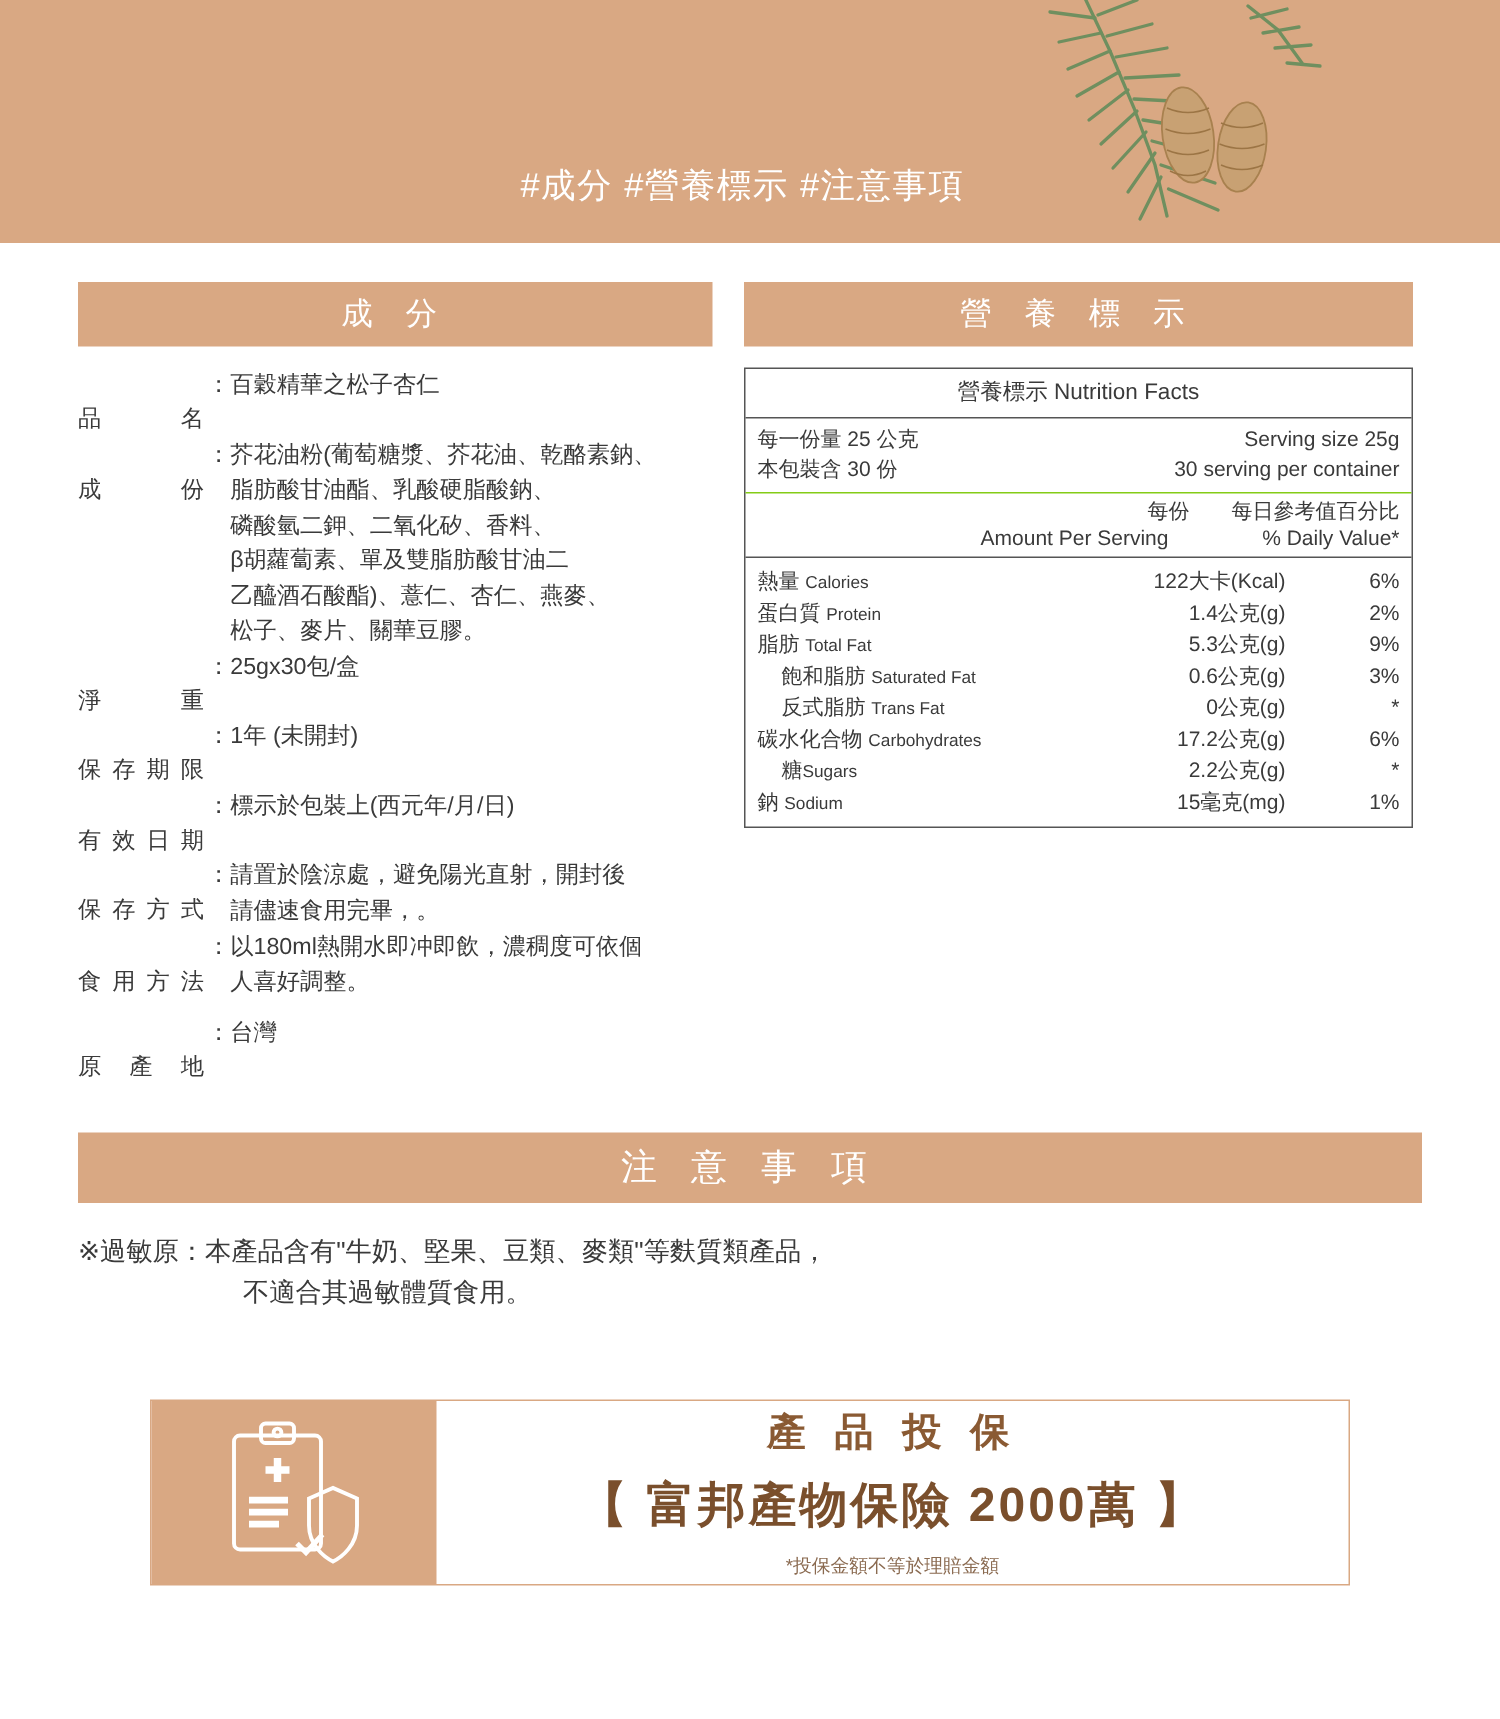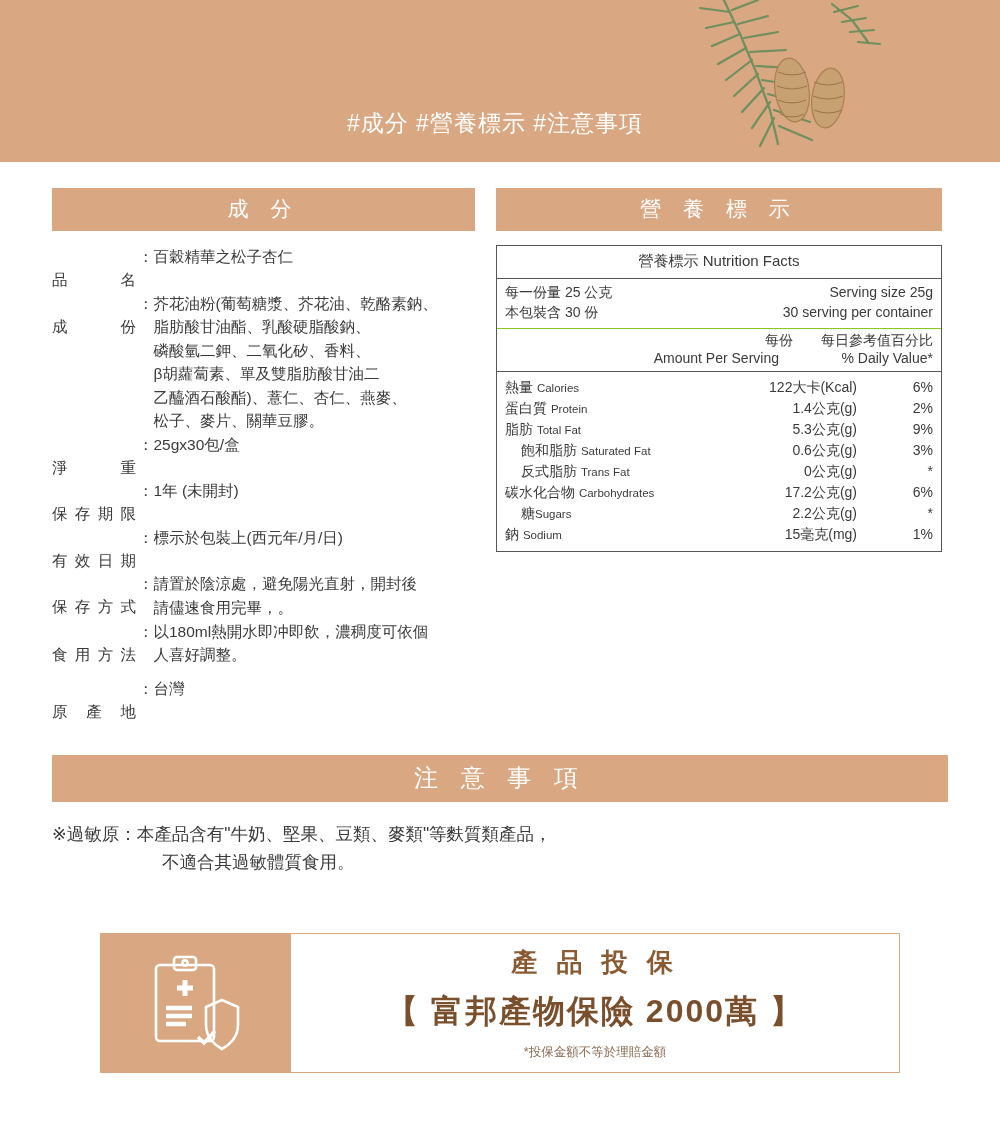--- a/index.html
+++ b/index.html
@@ -112,21 +112,21 @@
   .notice-body {
     margin: 18px 52px 0;
     font-size: 17.5px;
     line-height: 1.62;
   }
   .notice-body .l2 { padding-left: 110px; font-family: Liberation Mono, monospace; }
 
   
   .ins-wrap {
     margin: 56px auto 0;
-    width: 800px; height: 140px;
+    width: 800px; height: 124px;
     display: flex;
     border: 1px solid #d9a883;
   }
   .ins-icon-cell {
     width: 190px; background: #d9a883;
     display: flex; align-items: center; justify-content: center;
   }
   .ins-text-cell {
     flex: 1; display: flex; flex-direction: column;
     align-items: center; justify-content: center;

